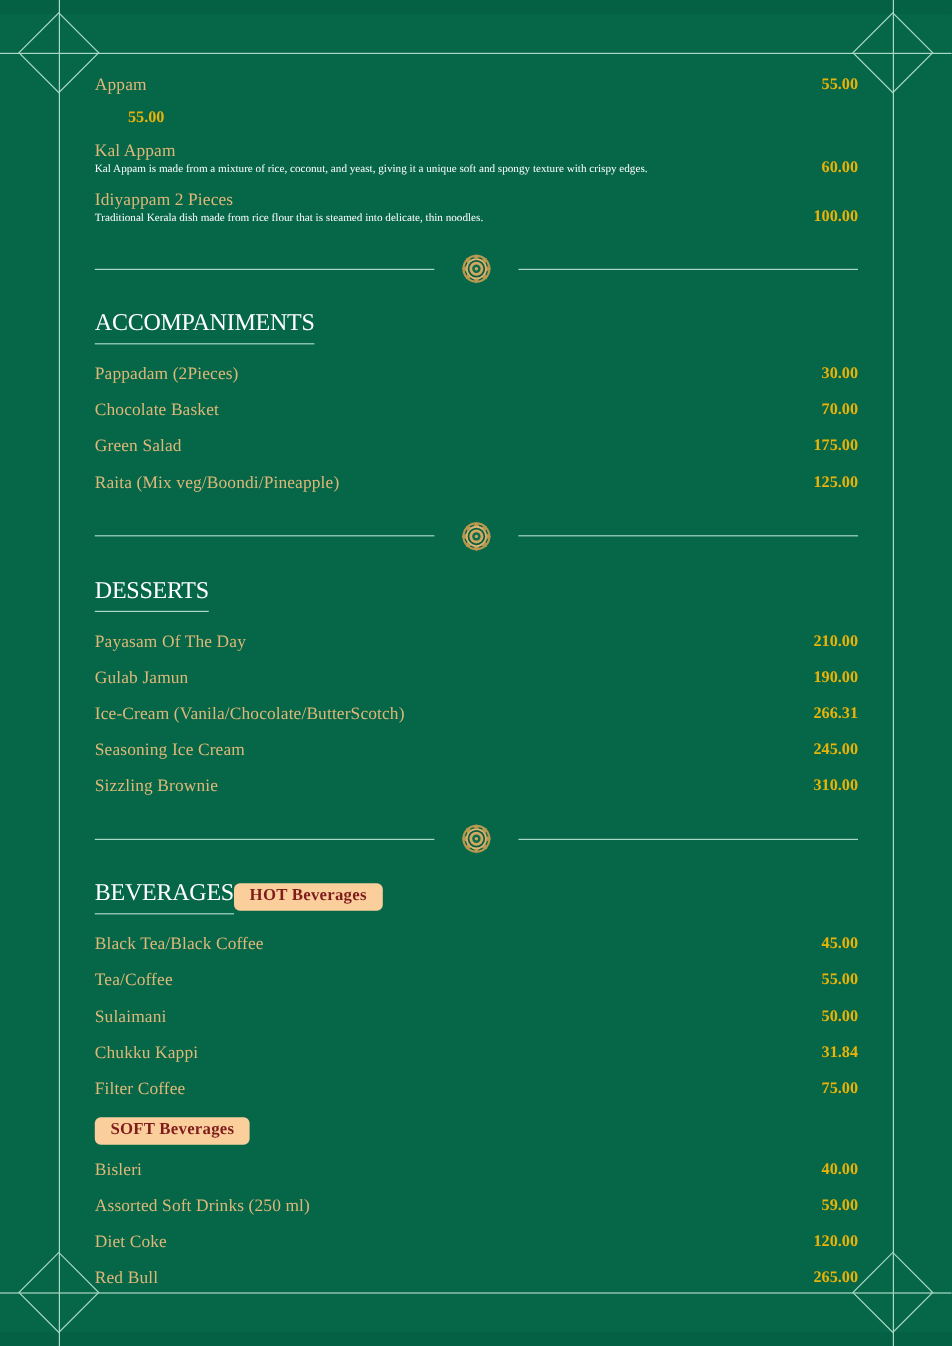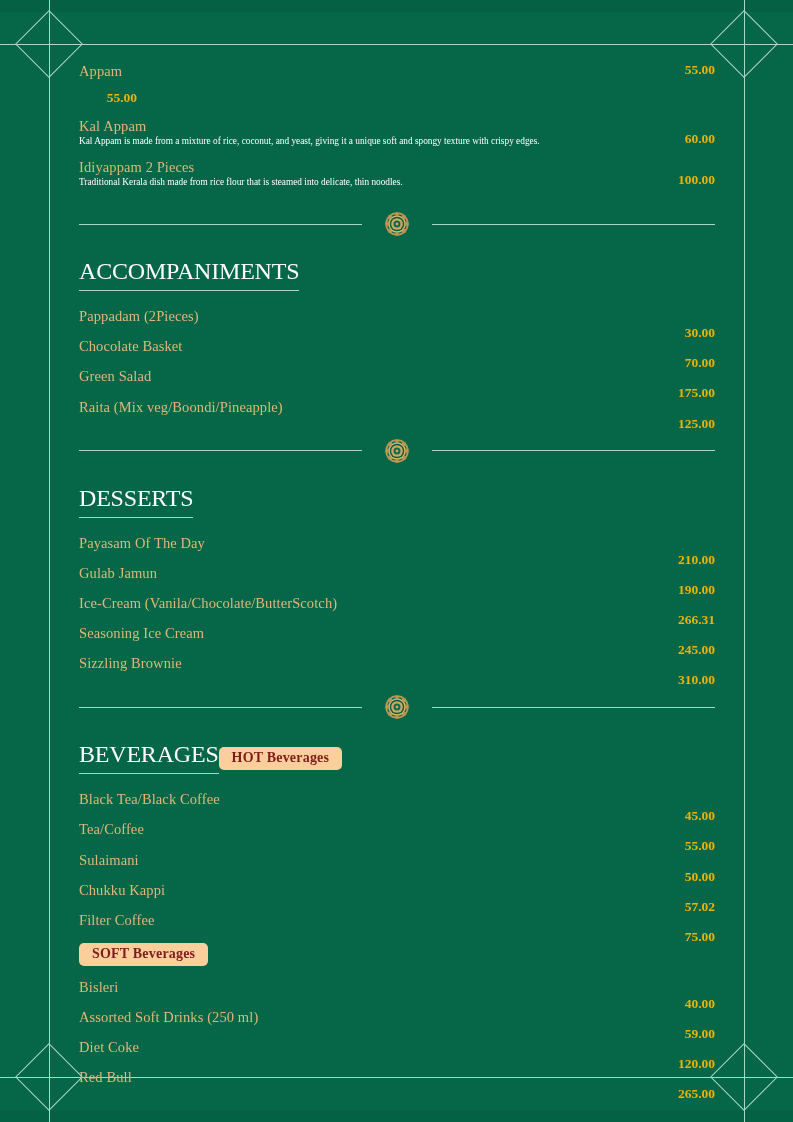--- a/index.html
+++ b/index.html
@@ -94,21 +94,21 @@
     flex: 0 0 auto;
     text-align: right;
     min-width: 58px;
   }
   
   .item.has-desc { align-items: flex-end; }
   .item.has-desc .item-price { padding-bottom: 1px; }
 
   
   .list-simple .item + .item { margin-top: 12px; }
-  .list-simple .item-price { position: relative; top: 18px; }
+  .list-simple .item-price { position: relative; top: 0; }
 
   
   .divider {
     display: flex;
     align-items: center;
     gap: 0;
     margin: 22px 0 4px 0;
   }
   .divider .rule {
     flex: 1 1 auto;
@@ -125,21 +125,21 @@
     display: block;
   }
 
   
   .section-head {
     margin: 18px 0 16px 0;
     display: inline-block;
   }
   .section-title {
     color: #ffffff;
-    font-size: 24px;
+    font-size: 20px;
     line-height: 1;
     font-weight: normal;
     font-variant: small-caps;
     text-transform: uppercase;
     letter-spacing: -0.2px;
     font-family: "Liberation Serif", "DejaVu Serif", serif;
     white-space: nowrap;
   }
   .section-rule {
     height: 1px;
@@ -450,21 +450,21 @@
         <div class="item">
           <div class="item-text">
             <div class="item-name">Sulaimani</div>
           </div>
           <div class="item-price">50.00</div>
         </div>
         <div class="item">
           <div class="item-text">
             <div class="item-name">Chukku Kappi</div>
           </div>
-          <div class="item-price">57.02</div>
+          <div class="item-price">31.84</div>
         </div>
         <div class="item">
           <div class="item-text">
             <div class="item-name">Filter Coffee</div>
           </div>
           <div class="item-price">75.00</div>
         </div>
       </div><div class="badge">SOFT Beverages</div><div class="list-simple group-list">
         <div class="item">
           <div class="item-text">

